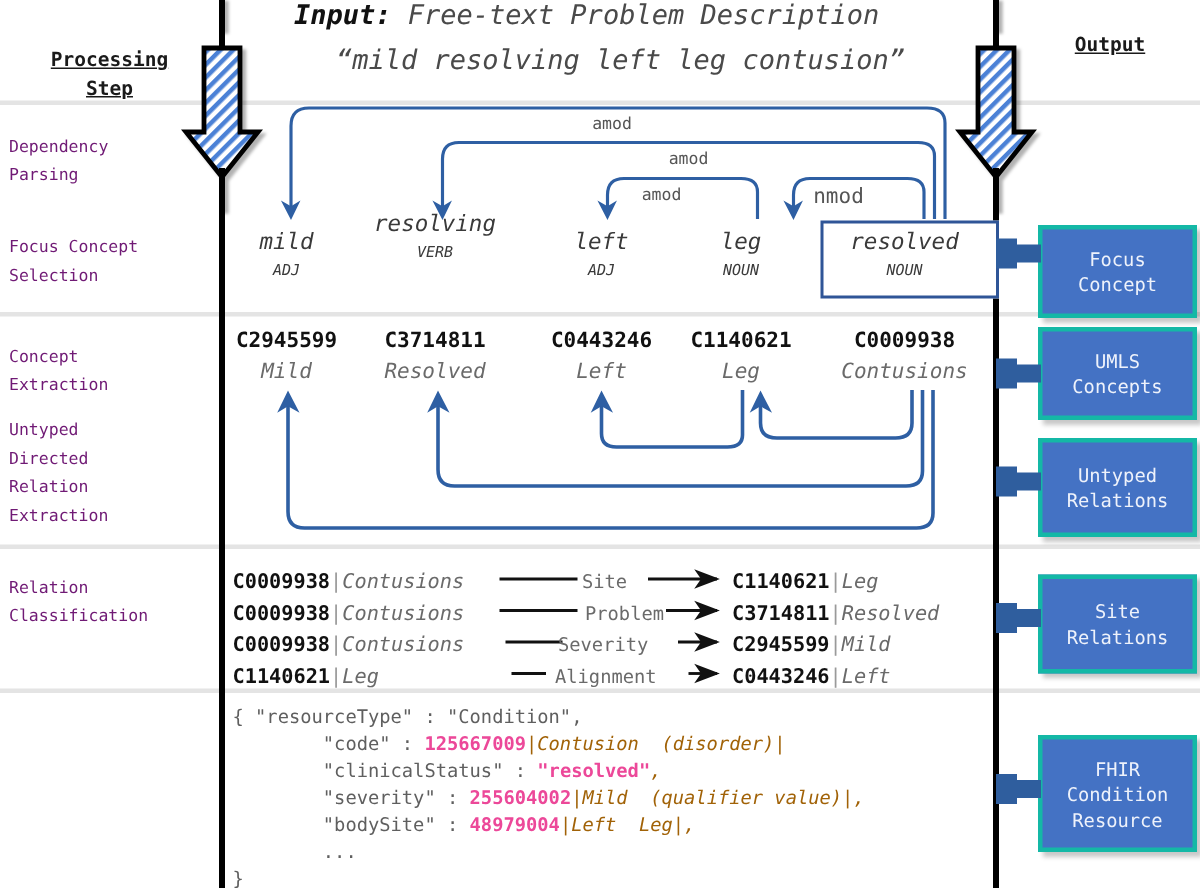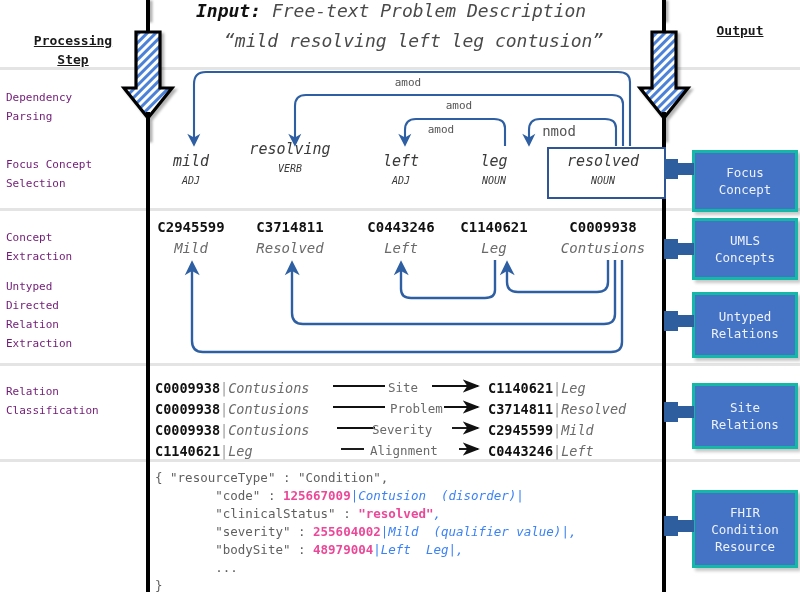--- a/index.html
+++ b/index.html
@@ -52,21 +52,21 @@
   .relrow{position:absolute;white-space:nowrap;font-size:13.5px;line-height:21px;}
   .relrow .c{font-weight:bold;color:#111;}
   .relrow .bar{color:#9a9a9a;}
   .relrow .nm{font-style:italic;color:#6a6a6a;}
   .rellbl{position:absolute;font-size:12.5px;color:#6a6a6a;white-space:nowrap;}
 
   
   .fhir{position:absolute;font-size:12.5px;line-height:18px;color:#5f5f5f;
         white-space:pre;}
   .fhir b{color:#ec4899;font-weight:bold;}
-  .fhir i{font-style:italic;color:#3b82f6;}
+  .fhir i{font-style:italic;color:#a16207;}
 
   
   .obox{position:absolute;background:#4472c4;border:3px solid #14b8a6;
         color:#eef2fb;font-size:12.5px;line-height:17px;text-align:center;
         display:flex;align-items:center;justify-content:center;
         box-shadow:3px 3px 3px rgba(0,0,0,.22);white-space:pre-line;}
 
   svg.ov{position:absolute;left:0;top:0;width:800px;height:592px;
          pointer-events:none;}
 </style>

